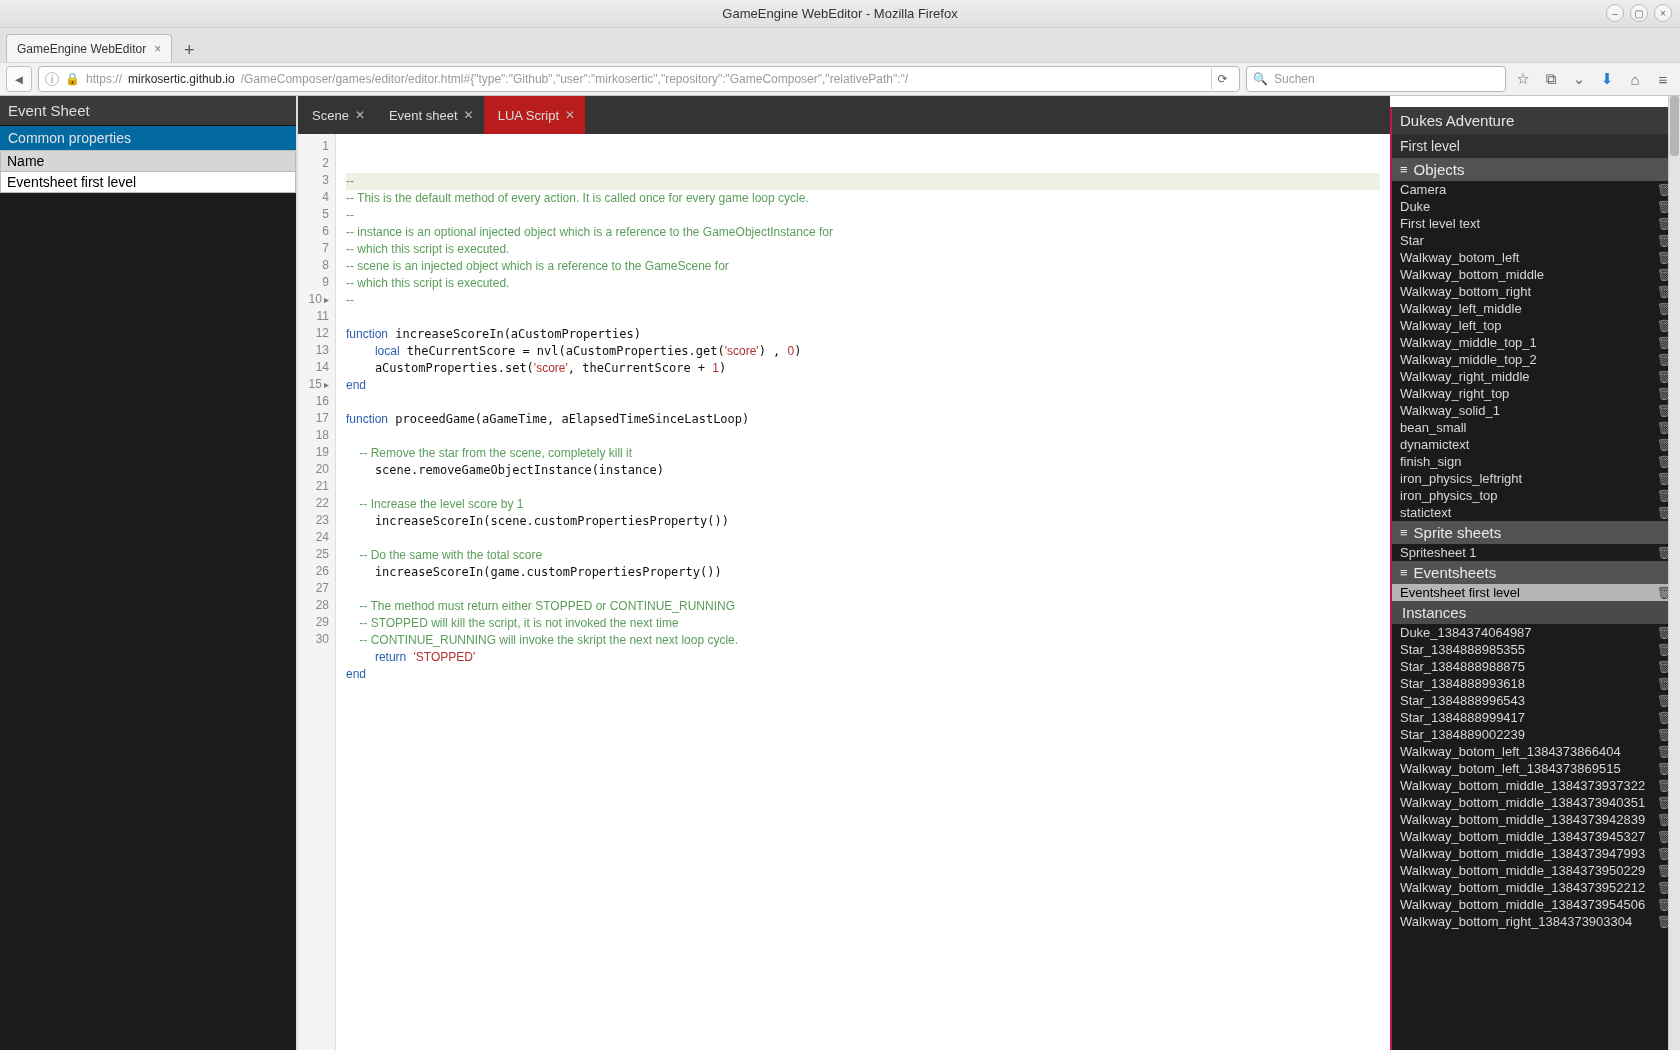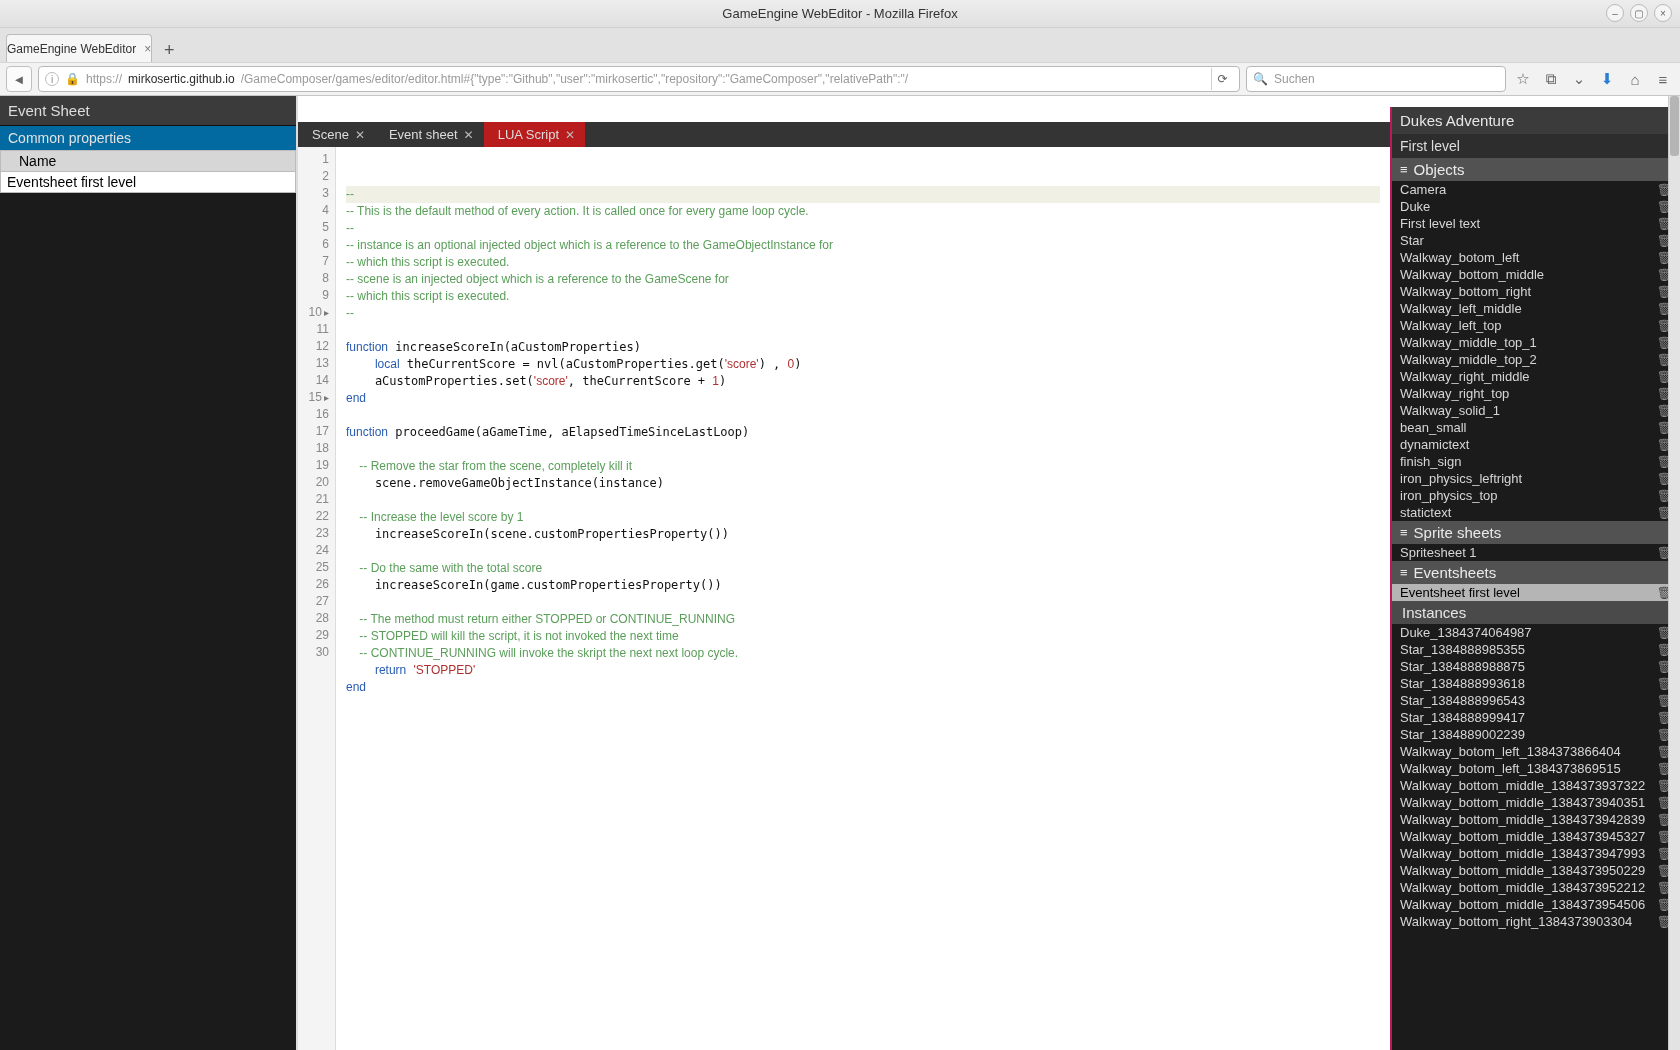--- a/index.html
+++ b/index.html
@@ -5,21 +5,21 @@
 * { margin: 0; padding: 0; box-sizing: border-box; font-family: -apple-system, BlinkMacSystemFont, "Segoe UI", Arial, sans-serif; }
 html, body { height: 100%; width: 100%; overflow: hidden; background: #e8e8e8; }
 
 
 .window-titlebar { height: 28px; background: linear-gradient(#ededed,#e0e0e0); display:flex; align-items:center; justify-content:center; position:relative; font-size:13px; color:#333; border-bottom:1px solid #cfcfcf;}
 .window-titlebar .wctrls { position:absolute; right:8px; top:4px; display:flex; gap:6px;}
 .window-titlebar .wctrls span { width:18px; height:18px; border-radius:50%; border:1px solid #bbb; display:flex; align-items:center; justify-content:center; font-size:10px; color:#666; background:#f5f5f5;}
 
 
 .tabstrip { height:34px; background:#e2e2e2; display:flex; align-items:flex-end; padding:0 6px; gap:4px;}
-.tab { height:28px; background:#f6f6f6; border:1px solid #bcbcbc; border-bottom:none; border-radius:4px 4px 0 0; display:flex; align-items:center; padding:0 0; font-size:12px; color:#333; gap:8px;}
+.tab { height:28px; background:#f6f6f6; border:1px solid #bcbcbc; border-bottom:none; border-radius:4px 4px 0 0; display:flex; align-items:center; padding:0 10px; font-size:12px; color:#333; gap:8px;}
 .tab .tab-close { font-size:12px; color:#777; }
 .newtab { width:26px; height:24px; display:flex; align-items:center; justify-content:center; color:#555; font-size:18px;}
 
 
 .navbar { height:34px; background:#f2f2f2; border-top:1px solid #d5d5d5; border-bottom:1px solid #c6c6c6; display:flex; align-items:center; padding:0 6px; gap:6px;}
 .navbtn { width:26px; height:26px; border:1px solid #c0c0c0; border-radius:4px; background:#fbfbfb; display:flex; align-items:center; justify-content:center; color:#666; font-size:13px;}
 .urlbar { flex:1; height:26px; border:1px solid #b8b8b8; border-radius:4px; background:#fff; display:flex; align-items:center; padding:0 6px; gap:6px; font-size:12px; min-width:0;}
 .urlbar .prefix { color:#999; }
 .urlbar .host { color:#2b2b2b; }
 .urlbar .path { color:#9a9a9a; overflow:hidden; white-space:nowrap; }
@@ -30,26 +30,26 @@
 .ticon { width:22px; height:22px; display:flex; align-items:center; justify-content:center; color:#666; font-size:15px;}
 .ticon.blue { color:#2a7ed2; }
 
 
 .app { position:absolute; top:96px; left:0; right:0; bottom:0; display:flex; background:#fff;}
 
 
 .left-panel { width:298px; background:#1b1b1b; color:#ccc; display:flex; flex-direction:column; border-right:2px solid #ddd;}
 .panel-header { background:#3b3b3b; color:#ddd; font-size:15px; padding:6px 8px; border-bottom:1px solid #111;}
 .panel-subheader { background:#0369a1; color:#e2e2e2; font-size:14px; padding:4px 8px;}
-.prop-label { background:#d6d6d6; color:#000; font-size:14px; padding:2px 18px; border:1px solid #bbb;}
+.prop-label { background:#d6d6d6; color:#000; font-size:14px; padding:2px 6px; border:1px solid #bbb;}
 .prop-value { background:#fff; color:#000; font-size:14px; padding:2px 6px; border:1px solid #bbb; border-top:none;}
 
 
 .center { flex:1; display:flex; flex-direction:column; min-width:0;}
-.editor-tabs { height:25px; background:#343434; display:flex; align-items:stretch; color:#ddd; font-size:13px;margin-top:26px;}
+.editor-tabs { height:38px; background:#343434; display:flex; align-items:stretch; color:#ddd; font-size:13px;}
 .etab { padding:4px 10px 4px 14px; background:#343434; display:flex; align-items:center; gap:6px;}
 .etab.active { background:#b91c1c; }
 .etab .x { font-size:12px; color:#bbb;}
 .code-wrap { flex:1; display:flex; overflow:hidden; background:#fff;}
 .gutter { width:38px; background:#f4f4f4; border-right:1px solid #ddd; text-align:right; padding:4px 6px 4px 0; font:12px/17px "DejaVu Sans Mono", Menlo, Consolas, monospace; color:#888;}
 .gutter .mark::after { content:"▸"; color:#777; font-size:10px; margin-left:2px;}
 .code { flex:1; padding:4px 10px; font:12px/17px "DejaVu Sans Mono", Menlo, Consolas, monospace; white-space:pre; overflow:auto; color:#111;margin-top:35px;}
 .c-comment { color:#5a9e5a; }
 .c-kw { color:#2a5db0; }
 .c-str { color:#b03030; }

